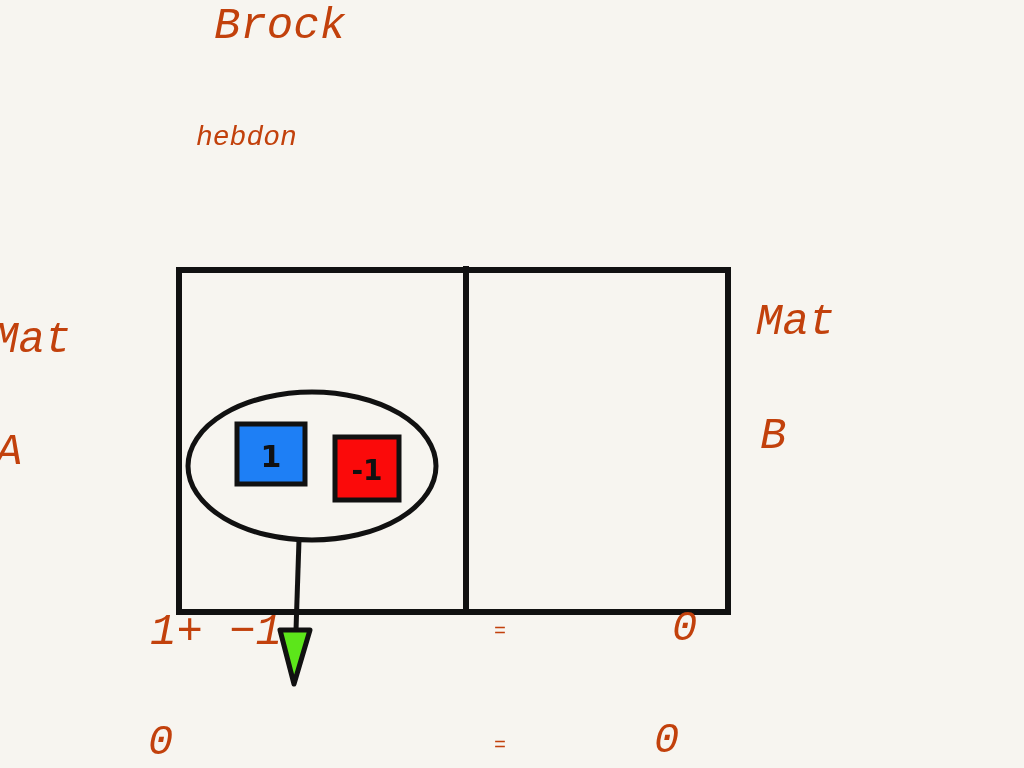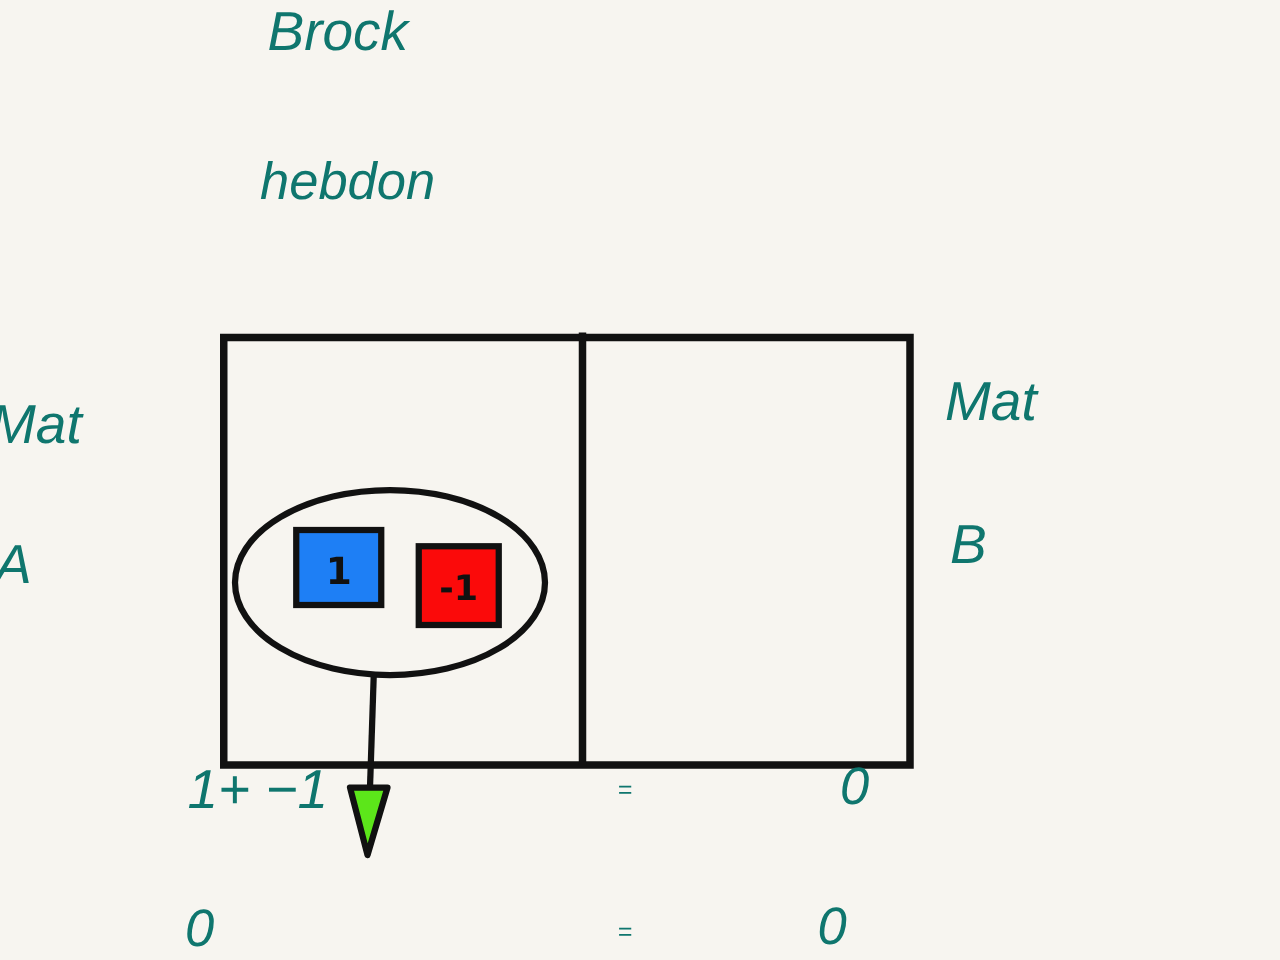--- a/index.html
+++ b/index.html
@@ -2,33 +2,33 @@
 <html><head>
 <meta charset="utf-8">
 <style>
   html, body { margin:0; padding:0; }
   body {
     width:1024px; height:768px; overflow:hidden; position:relative;
     background:#f7f5f0;
     font-family:"DejaVu Serif", serif;
   }
   .script {
-    position:absolute; font-family:Liberation Sans, sans-serif; font-style:italic;
-    color:#0f766e; white-space:nowrap; line-height:1;
+    position:absolute; font-family:Liberation Mono, monospace; font-style:italic;
+    color:#c2410c; white-space:nowrap; line-height:1;
   }
   svg.canvas { position:absolute; left:0; top:0; }
   .tile-label {
     font-family:"DejaVu Sans", sans-serif; font-weight:bold; fill:#111;
   }
 </style>
 </head>
 <body>
 
 <div class="script" style="left:214px; top:4px; font-size:44px;">Brock</div>
-<div class="script" style="left:208px; top:124px; font-size:42px;">hebdon</div>
+<div class="script" style="left:196px; top:124px; font-size:28px;">hebdon</div>
 
 <div class="script" style="left:-8px; top:318px; font-size:44px;">Mat</div>
 <div class="script" style="left:-4px; top:430px; font-size:44px;">A</div>
 
 <div class="script" style="left:756px; top:300px; font-size:44px;">Mat</div>
 <div class="script" style="left:760px; top:414px; font-size:44px;">B</div>
 
 <svg class="canvas" width="1024" height="768" viewBox="0 0 1024 768">
 
   <rect x="179" y="270" width="549" height="342" fill="none" stroke="#111" stroke-width="6"></rect>

